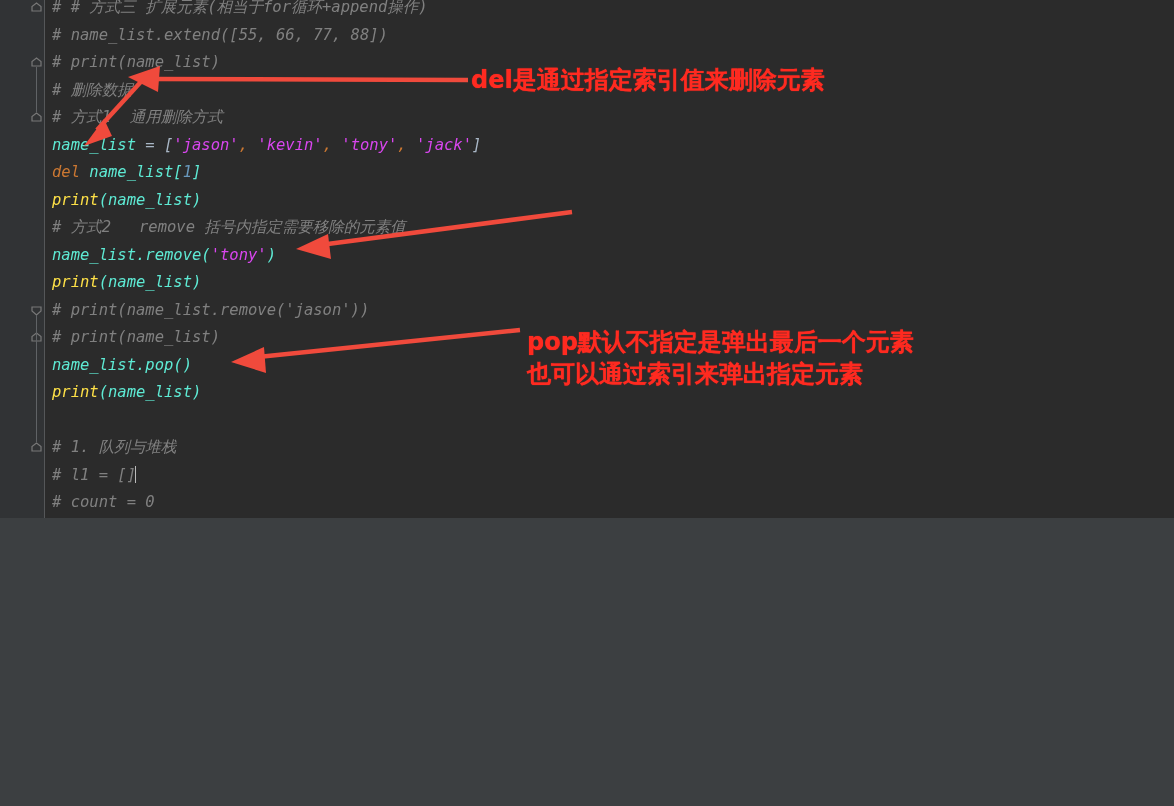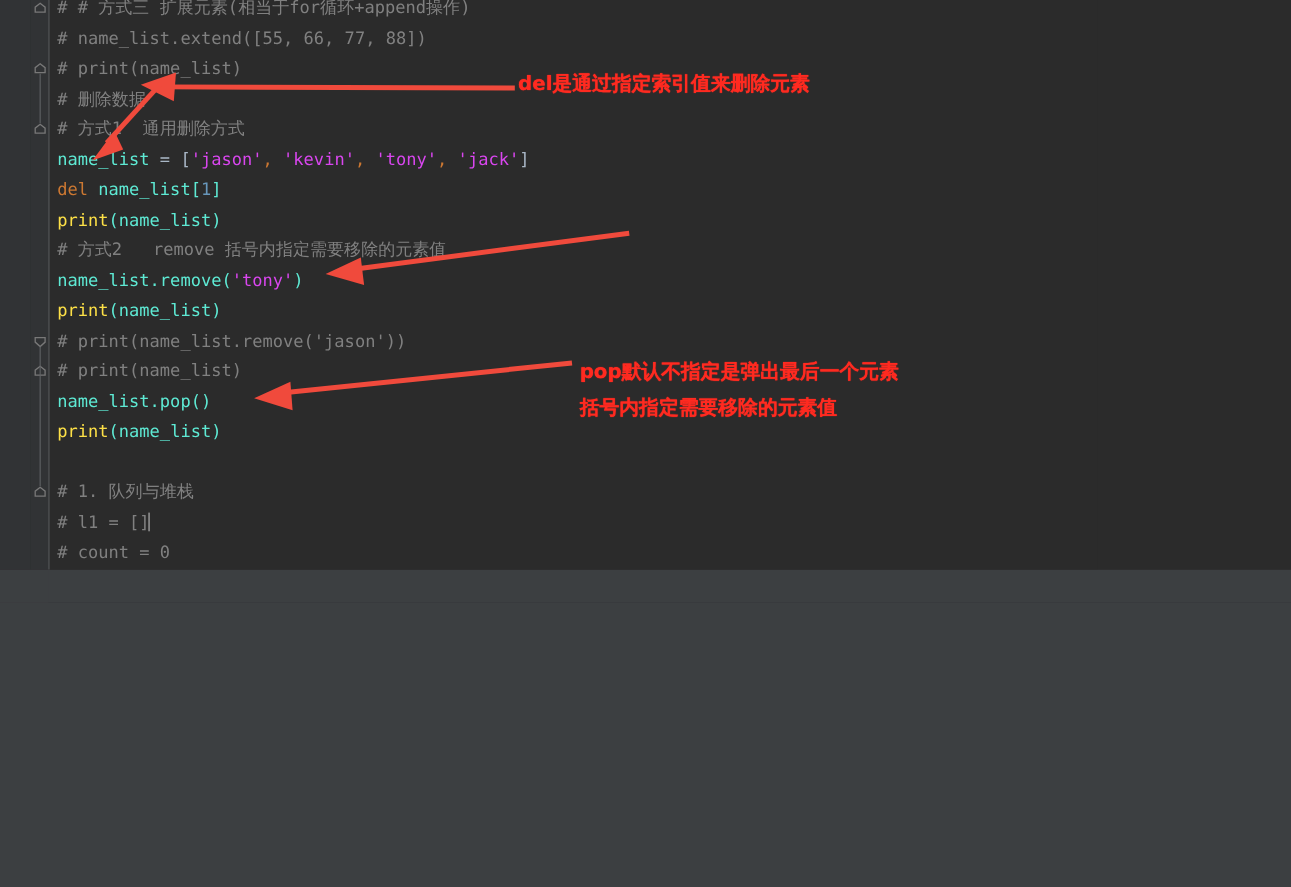--- a/index.html
+++ b/index.html
@@ -5,21 +5,21 @@
   html,body{margin:0;padding:0;}
   body{
     width:1174px;height:806px;overflow:hidden;
     background:#2B2B2B;
     font-family:"DejaVu Sans Mono", monospace;
     position:relative;
   }
   
   #editor{
     position:absolute;left:0;top:0;width:998px;height:518px;
-    background:#2B2B2B;overflow:hidden;
+    background:#2B2B2B;overflow:hidden;font-style:italic;
   }
   #editor-left-strip{
     position:absolute;left:0;top:0;width:28px;height:518px;background:#313335;
   }
   #gutter{
     position:absolute;left:28px;top:0;width:17px;height:518px;background:#313335;
   }
   #gutter-line{
     position:absolute;left:44px;top:0;width:1px;height:518px;background:#555759;
   }
@@ -49,21 +49,21 @@
   .fold svg{display:block;}
   .foldline{
     position:absolute;left:36px;width:1px;background:#606366;
   }
   
   #annotations{position:absolute;left:0;top:0;width:1174px;height:806px;pointer-events:none;}
   .anno-text{
     position:absolute;
     font-family:"DejaVu Sans","Liberation Sans",sans-serif;
     color:#FF2A20;
-    font-size:18px;
+    font-size:24px;
     font-weight:600;
     letter-spacing:0px;
     white-space:pre;
     text-shadow:0 0 1px #FF2A20;
   }
   
   #divider{
     position:absolute;left:0;top:518px;width:1174px;height:30px;background:#3C3F41;
   }
   #divider-inner{
@@ -141,21 +141,21 @@
       <polygon points="296,249 328,234 331,259" fill="#F04A3C"></polygon>
     </g>
 
     <g>
       <path d="M520,330 L258,357" stroke="#F04A3C" stroke-width="4.5" fill="none"></path>
       <polygon points="231,362 264,347 266,373" fill="#F04A3C"></polygon>
     </g>
   </svg>
 <div class="anno-text" style="left: 471px; top: 64px;">del是通过指定索引值来删除元素</div>
     <div class="anno-text" style="left: 527px; top: 326px;">pop默认不指定是弹出最后一个元素</div>
-    <div class="anno-text" style="left: 527px; top: 358px;">括号内指定需要移除的元素值</div>
+    <div class="anno-text" style="left: 527px; top: 358px;">也可以通过索引来弹出指定元素</div>
   </div>
 
 <div id="divider"></div>
 <div id="divider-inner"></div>
 
 <div id="runpanel">
   
 
   
 

